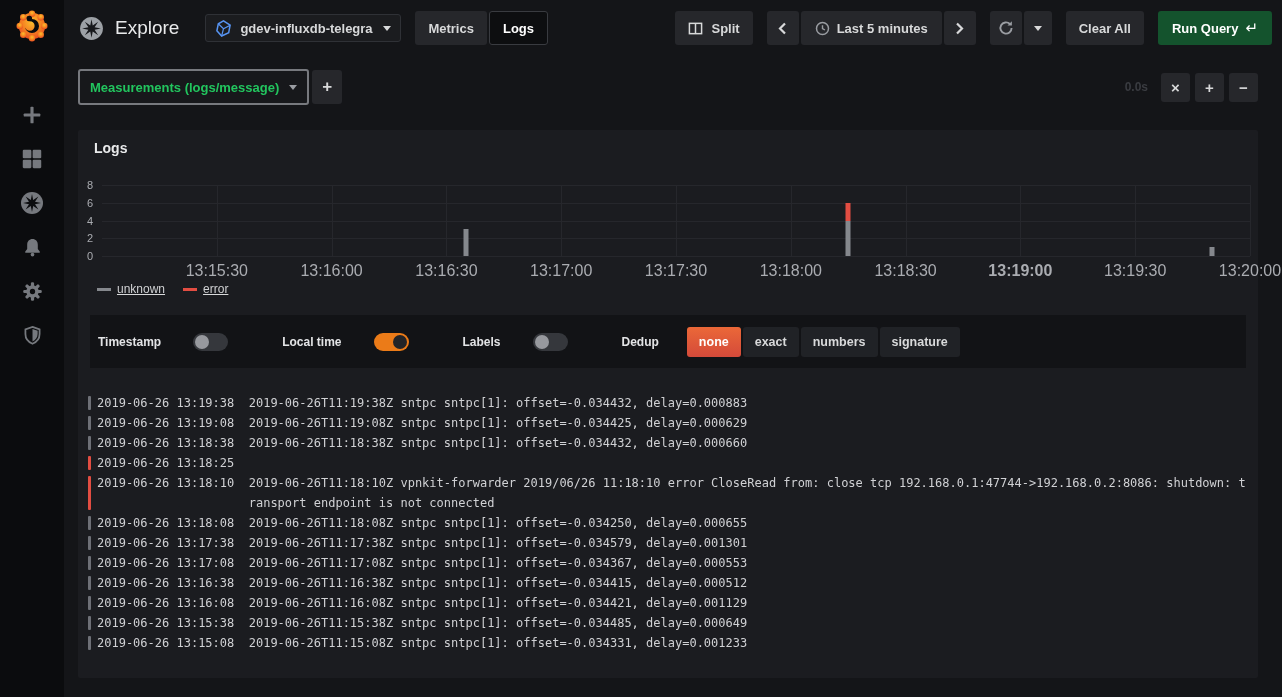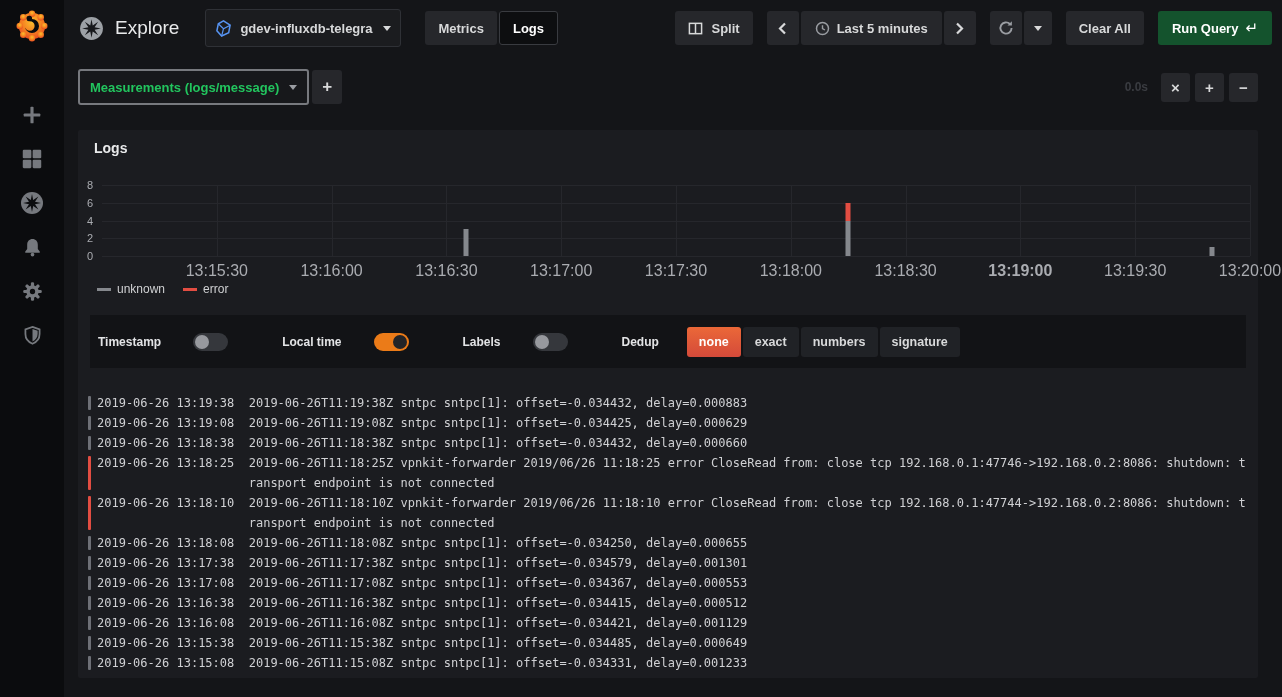--- a/index.html
+++ b/index.html
@@ -12,25 +12,25 @@
   .sidebar { position:absolute; left:0; top:0; width:64px; height:697px; background:#0b0c0e; z-index:5; }
   .logo-box { width:64px; height:52px; display:flex; align-items:center; justify-content:center; cursor:pointer; }
   .side-icons { position:absolute; top:102px; left:0; width:64px; display:flex; flex-direction:column; align-items:center; gap:18px; }
   .side-icon { width:28px; height:26px; display:flex; align-items:center; justify-content:center; cursor:pointer; }
   
   .content { position:absolute; left:64px; top:0; width:1218px; height:697px; }
   
   .header { height:56px; display:flex; align-items:center; padding:0 10px 0 14px; }
   .explore-ic { width:27px; height:27px; flex:0 0 auto; }
   .app-title { font-size:19px; font-weight:500; color:#e9eaeb; margin-left:10px; }
-  .ds-picker { margin-left:26px; height:38px; width:196px; background:#1b1c1f; border:1px solid #2f3136; border-radius:3px;
+  .ds-picker { margin-left:26px; height:28px; width:196px; background:#1b1c1f; border:1px solid #2f3136; border-radius:3px;
     display:flex; align-items:center; padding:0 9px; cursor:pointer; }
   .ds-picker .ds-name { flex:1; margin-left:8px; font-weight:600; color:#d8d9da; white-space:nowrap; overflow:hidden; }
   .caret { width:0; height:0; border-left:4px solid transparent; border-right:4px solid transparent; border-top:5px solid #d8d9da; margin-left:6px; }
-  .mode-group { display:flex; margin-left:24px; gap:2px;justify-content:center; }
+  .mode-group { display:flex; margin-left:14px; gap:2px;justify-content:center; }
   .btn { height:34px; display:inline-flex; align-items:center; justify-content:center; padding:0 13px;
     background:#26272b; border:none; border-radius:3px; color:#d8d9da; font-size:13px; font-weight:600; cursor:pointer; font-family:inherit; }
   .mode-btn.active { background:#0d0e10; border:1px solid #393b40; color:#ffffff; }
   .header-right { margin-left:auto; display:flex; align-items:center; gap:14px; }
   .tight-group { display:flex; gap:2px; align-items:center; }
   .icon-btn { width:32px; padding:0; }
   .time-btn { gap:7px; padding:0 14px; }
   .refresh-caret-btn { width:28px; padding:0; }
   .run-btn { background:#14532d; color:#ffffff; font-weight:700; padding:0 14px; }
   .run-enter { margin-left:7px; font-size:15px; font-weight:400; }
@@ -50,21 +50,21 @@
   .plot { position:absolute; left:24px; right:8px; top:55px; height:71px; }
   .hgrid { position:absolute; left:0; right:0; height:1px; background:#26272c; }
   .vgrid { position:absolute; top:0; bottom:0; width:1px; background:#26272c; }
   .ylabels { position:absolute; left:0; width:20px; top:55px; height:71px; }
   .ylabel { position:absolute; right:5px; transform:translateY(-50%); font-size:11px; color:#aaacb1; }
   .xlabels { position:absolute; left:24px; right:8px; top:132px; height:14px; }
   .xlabel { position:absolute; transform:translateX(-50%); font-size:16px; color:#aaacb1; white-space:nowrap; }
   .bar { position:absolute; bottom:0; width:5px; transform:translateX(-50%); display:flex; flex-direction:column; justify-content:flex-end; }
   .bar-seg { width:100%; }
   .legend { position:absolute; left:19px; top:152px; display:flex; gap:18px; align-items:center; }
-  .legend-item { display:flex; align-items:center; gap:6px; cursor:pointer; }
+  .legend-item { display:flex; align-items:center; gap:6px; cursor:pointer;text-decoration:underline; }
   .legend-dash { width:14px; height:3px; }
   .legend-label { font-size:12px; color:#cfd0d2; }
   
   .options { position:absolute; left:12px; right:12px; top:185px; height:53px; background:#121316;
     display:flex; align-items:center; padding-left:8px;gap:20px; }
   .opt-label { font-size:12px; font-weight:700; color:#e3e4e6; margin-right:12px; }
   .toggle { width:35px; height:18px; border-radius:9px; background:#35373c; position:relative; cursor:pointer; margin-right:34px; flex:0 0 auto; }
   .toggle .knob { position:absolute; top:2px; left:2px; width:14px; height:14px; border-radius:50%; background:#97999e; }
   .toggle.on { background:#eb7b18; }
   .toggle.on .knob { left:auto; right:2px; background:#232427; }
@@ -337,21 +337,20 @@
           <div class="log-msg">2019-06-26T11:19:08Z sntpc sntpc[1]: offset=-0.034425, delay=0.000629</div>
         </div>
         <div class="log-row">
           <div class="log-level-bar level-unknown"></div>
           <div class="log-time">2019-06-26 13:18:38</div>
           <div class="log-msg">2019-06-26T11:18:38Z sntpc sntpc[1]: offset=-0.034432, delay=0.000660</div>
         </div>
         <div class="log-row">
           <div class="log-level-bar level-error"></div>
           <div class="log-time">2019-06-26 13:18:25</div>
-          <div class="log-msg">2019-06-26T11:18:25Z vpnkit-forwarder 2019/06/26 11:18:25 error CloseRead from: close tcp 192.168.0.1:47746-&gt;192.168.0.2:8086: shutdown: transport endpoint is not connected</div>
         </div>
         <div class="log-row">
           <div class="log-level-bar level-error"></div>
           <div class="log-time">2019-06-26 13:18:10</div>
           <div class="log-msg">2019-06-26T11:18:10Z vpnkit-forwarder 2019/06/26 11:18:10 error CloseRead from: close tcp 192.168.0.1:47744-&gt;192.168.0.2:8086: shutdown: transport endpoint is not connected</div>
         </div>
         <div class="log-row">
           <div class="log-level-bar level-unknown"></div>
           <div class="log-time">2019-06-26 13:18:08</div>
           <div class="log-msg">2019-06-26T11:18:08Z sntpc sntpc[1]: offset=-0.034250, delay=0.000655</div>

